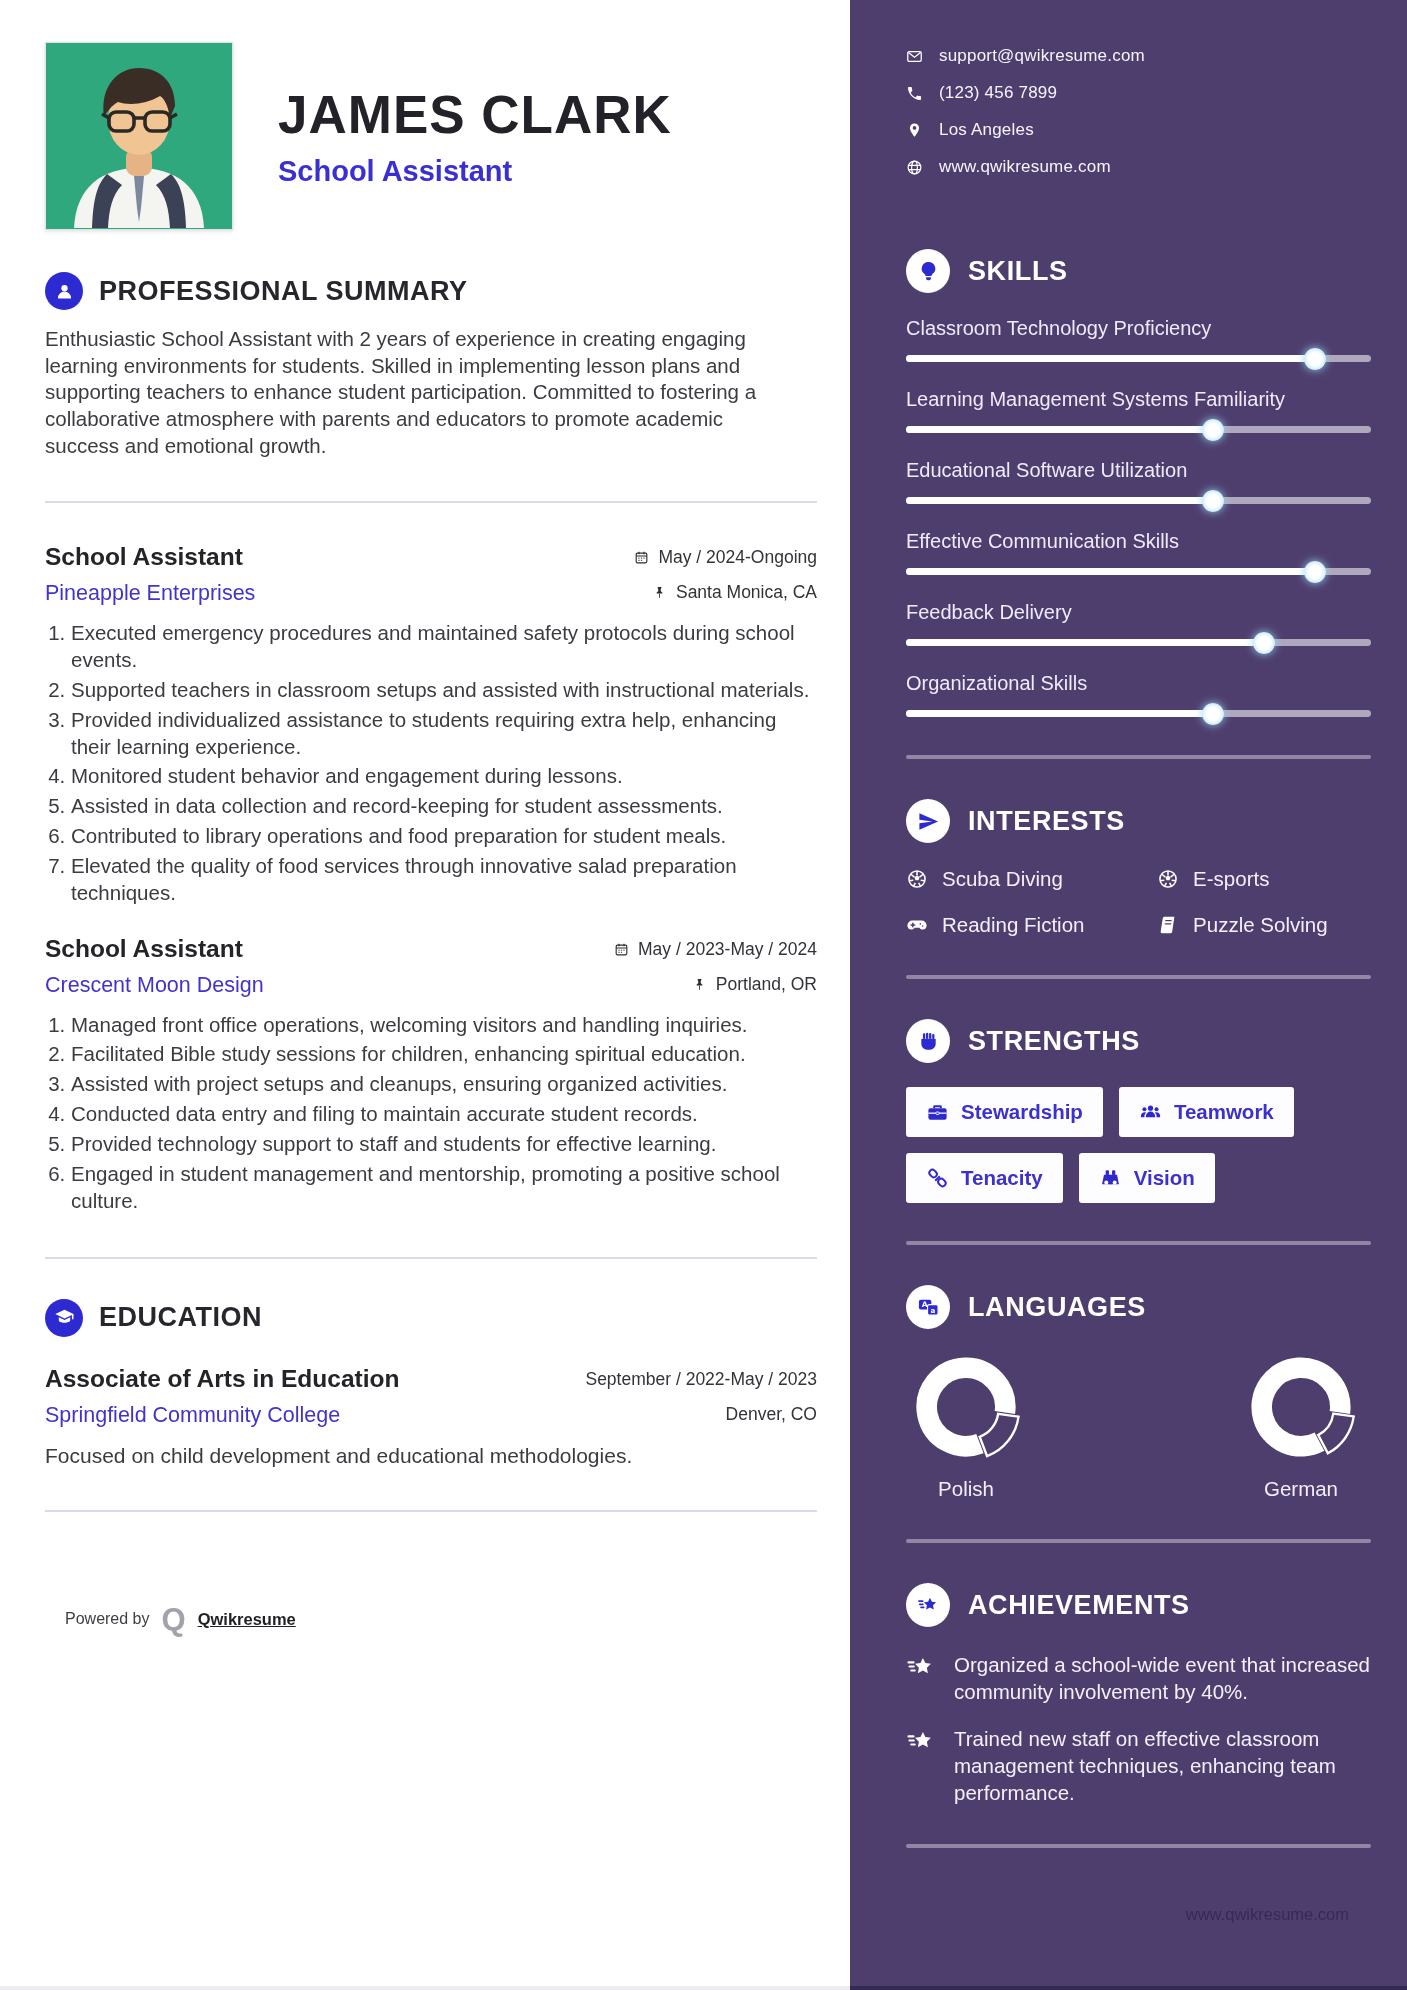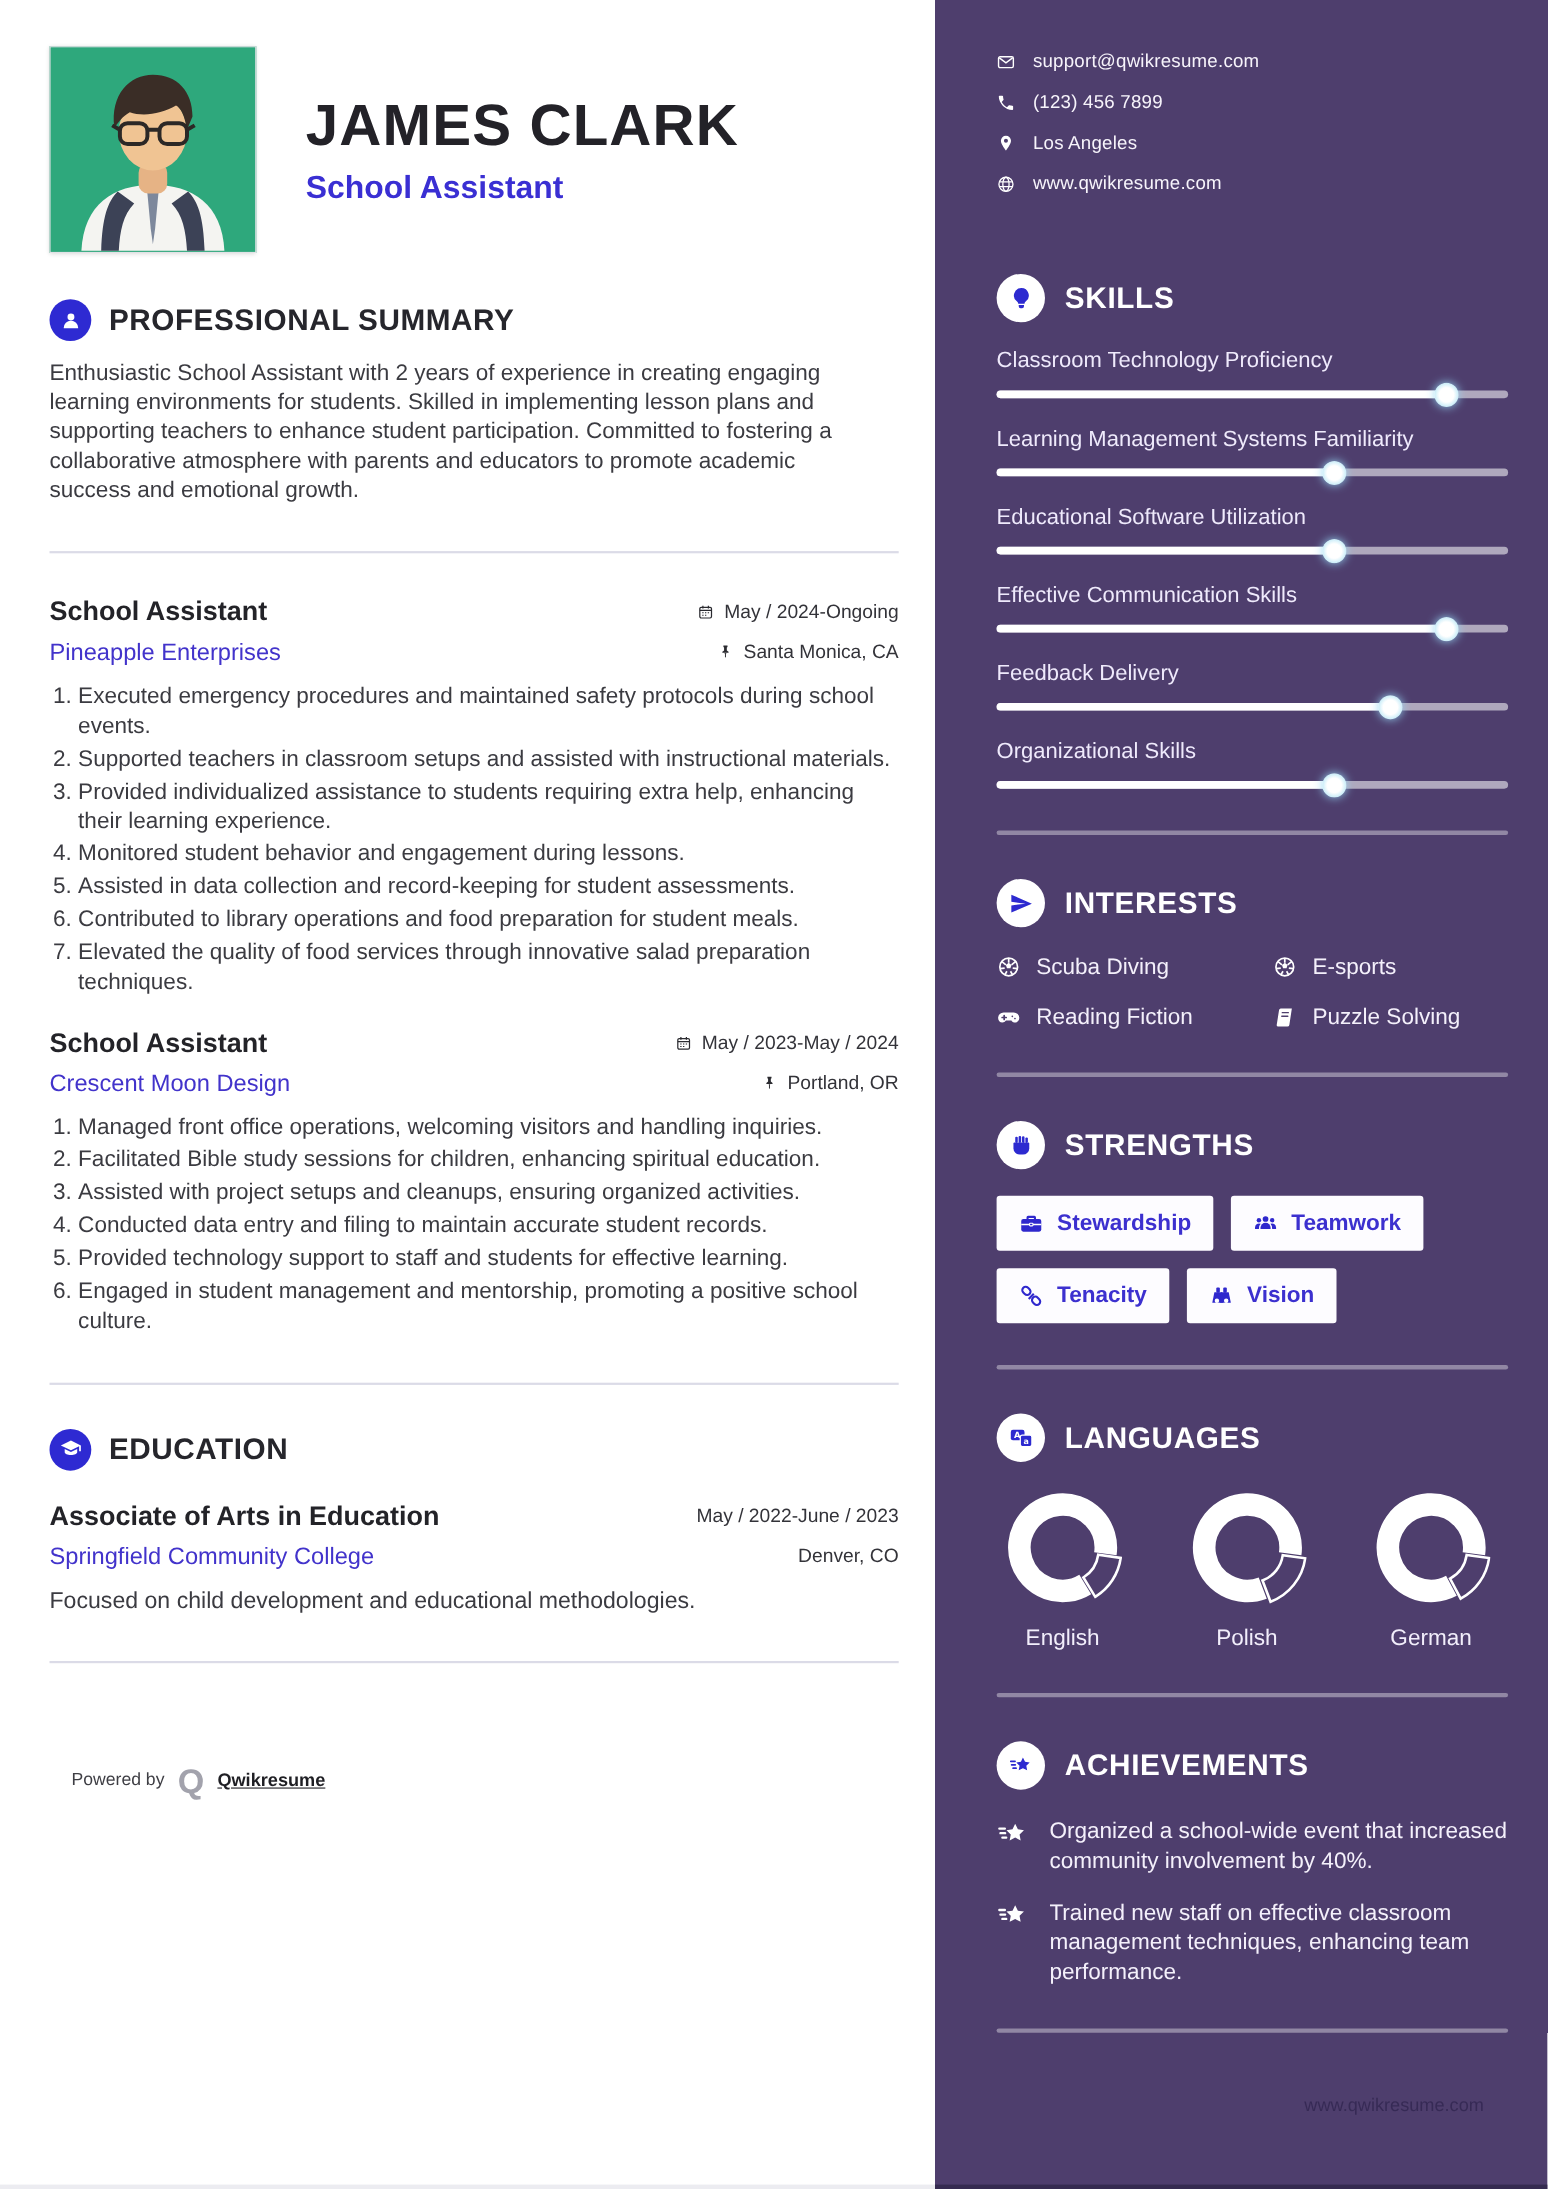--- a/index.html
+++ b/index.html
@@ -217,21 +217,21 @@
               <path d="M5.5 11.8v3.4c0 1.6 2.9 2.9 6.5 2.9s6.5-1.3 6.5-2.9v-3.4L12 14.9l-6.5-3.1z"></path>
             </svg>
           </span>
         <span class="sec-title">EDUCATION</span>
       </div>
       <div class="job">
         <div class="job-head">
           <span class="job-title">Associate of Arts in Education</span>
           <span class="meta">
             <span class="micon"></span>
-            <span>May / 2022-June / 2023</span>
+            <span>September / 2022-May / 2023</span>
           </span>
         </div>
         <div class="job-sub">
           <span class="company">Springfield Community College</span>
           <span class="meta">
             <span class="micon"></span>
             <span>Denver, CO</span>
           </span>
         </div>
         <p class="edu-desc">Focused on child development and educational methodologies.</p>
@@ -476,29 +476,20 @@
                 <rect x="2" y="4" width="13" height="10" rx="2" fill="currentColor"></rect>
                 <text x="5" y="11.8" font-size="8" fill="#fff" font-family="DejaVu Sans, sans-serif" font-weight="bold">A</text>
                 <rect x="11" y="9" width="11" height="11" rx="2" fill="currentColor" stroke="#fff" stroke-width="1.2"></rect>
                 <text x="14" y="17.6" font-size="7.5" fill="#fff" font-family="DejaVu Sans, sans-serif" font-weight="bold">a</text>
               </svg>
             </span>
           <span class="sb-title">LANGUAGES</span>
         </div>
         <div class="langs">
 
-        <div class="lang">
-              <div class="donut">
-                <svg viewBox="0 0 110 110">
-                  <path d="M75.95943623880316 89.06907736572191 A40 40 0 1 1 94.61072274966281 60.566924038402576" fill="none" stroke="#fff" stroke-width="21"></path>
-                  <path d="M105.0085374714493 62.0282415984833 A50.5 50.5 0 0 1 81.461288251489 98.01221017422391 L70.45758422611733 80.12594455721991 A29.5 29.5 0 0 0 84.21290802787632 59.10560647832193 Z" fill="none" stroke="#fff" stroke-width="2.4" transform="translate(3.765439410565327 2.4640345057164774)"></path>
-                </svg>
-              </div>
-              <div class="lang-label">English</div>
-            </div>
             <div class="lang">
               <div class="donut">
                 <svg viewBox="0 0 110 110">
                   <path d="M69.20427849632547 92.39302705584058 A40 40 0 1 1 94.61072274966281 60.566924038402576" fill="none" stroke="#fff" stroke-width="21"></path>
                   <path d="M105.0085374714493 62.0282415984833 A50.5 50.5 0 0 1 72.93290160161091 102.20869665799873 L65.47565539104004 82.57735745368242 A29.5 29.5 0 0 0 84.21290802787632 59.10560647832193 Z" fill="none" stroke="#fff" stroke-width="2.4" transform="translate(3.5168421258846827 2.8074581851922398)"></path>
                 </svg>
               </div>
               <div class="lang-label">Polish</div>
             </div>
             <div class="lang">

